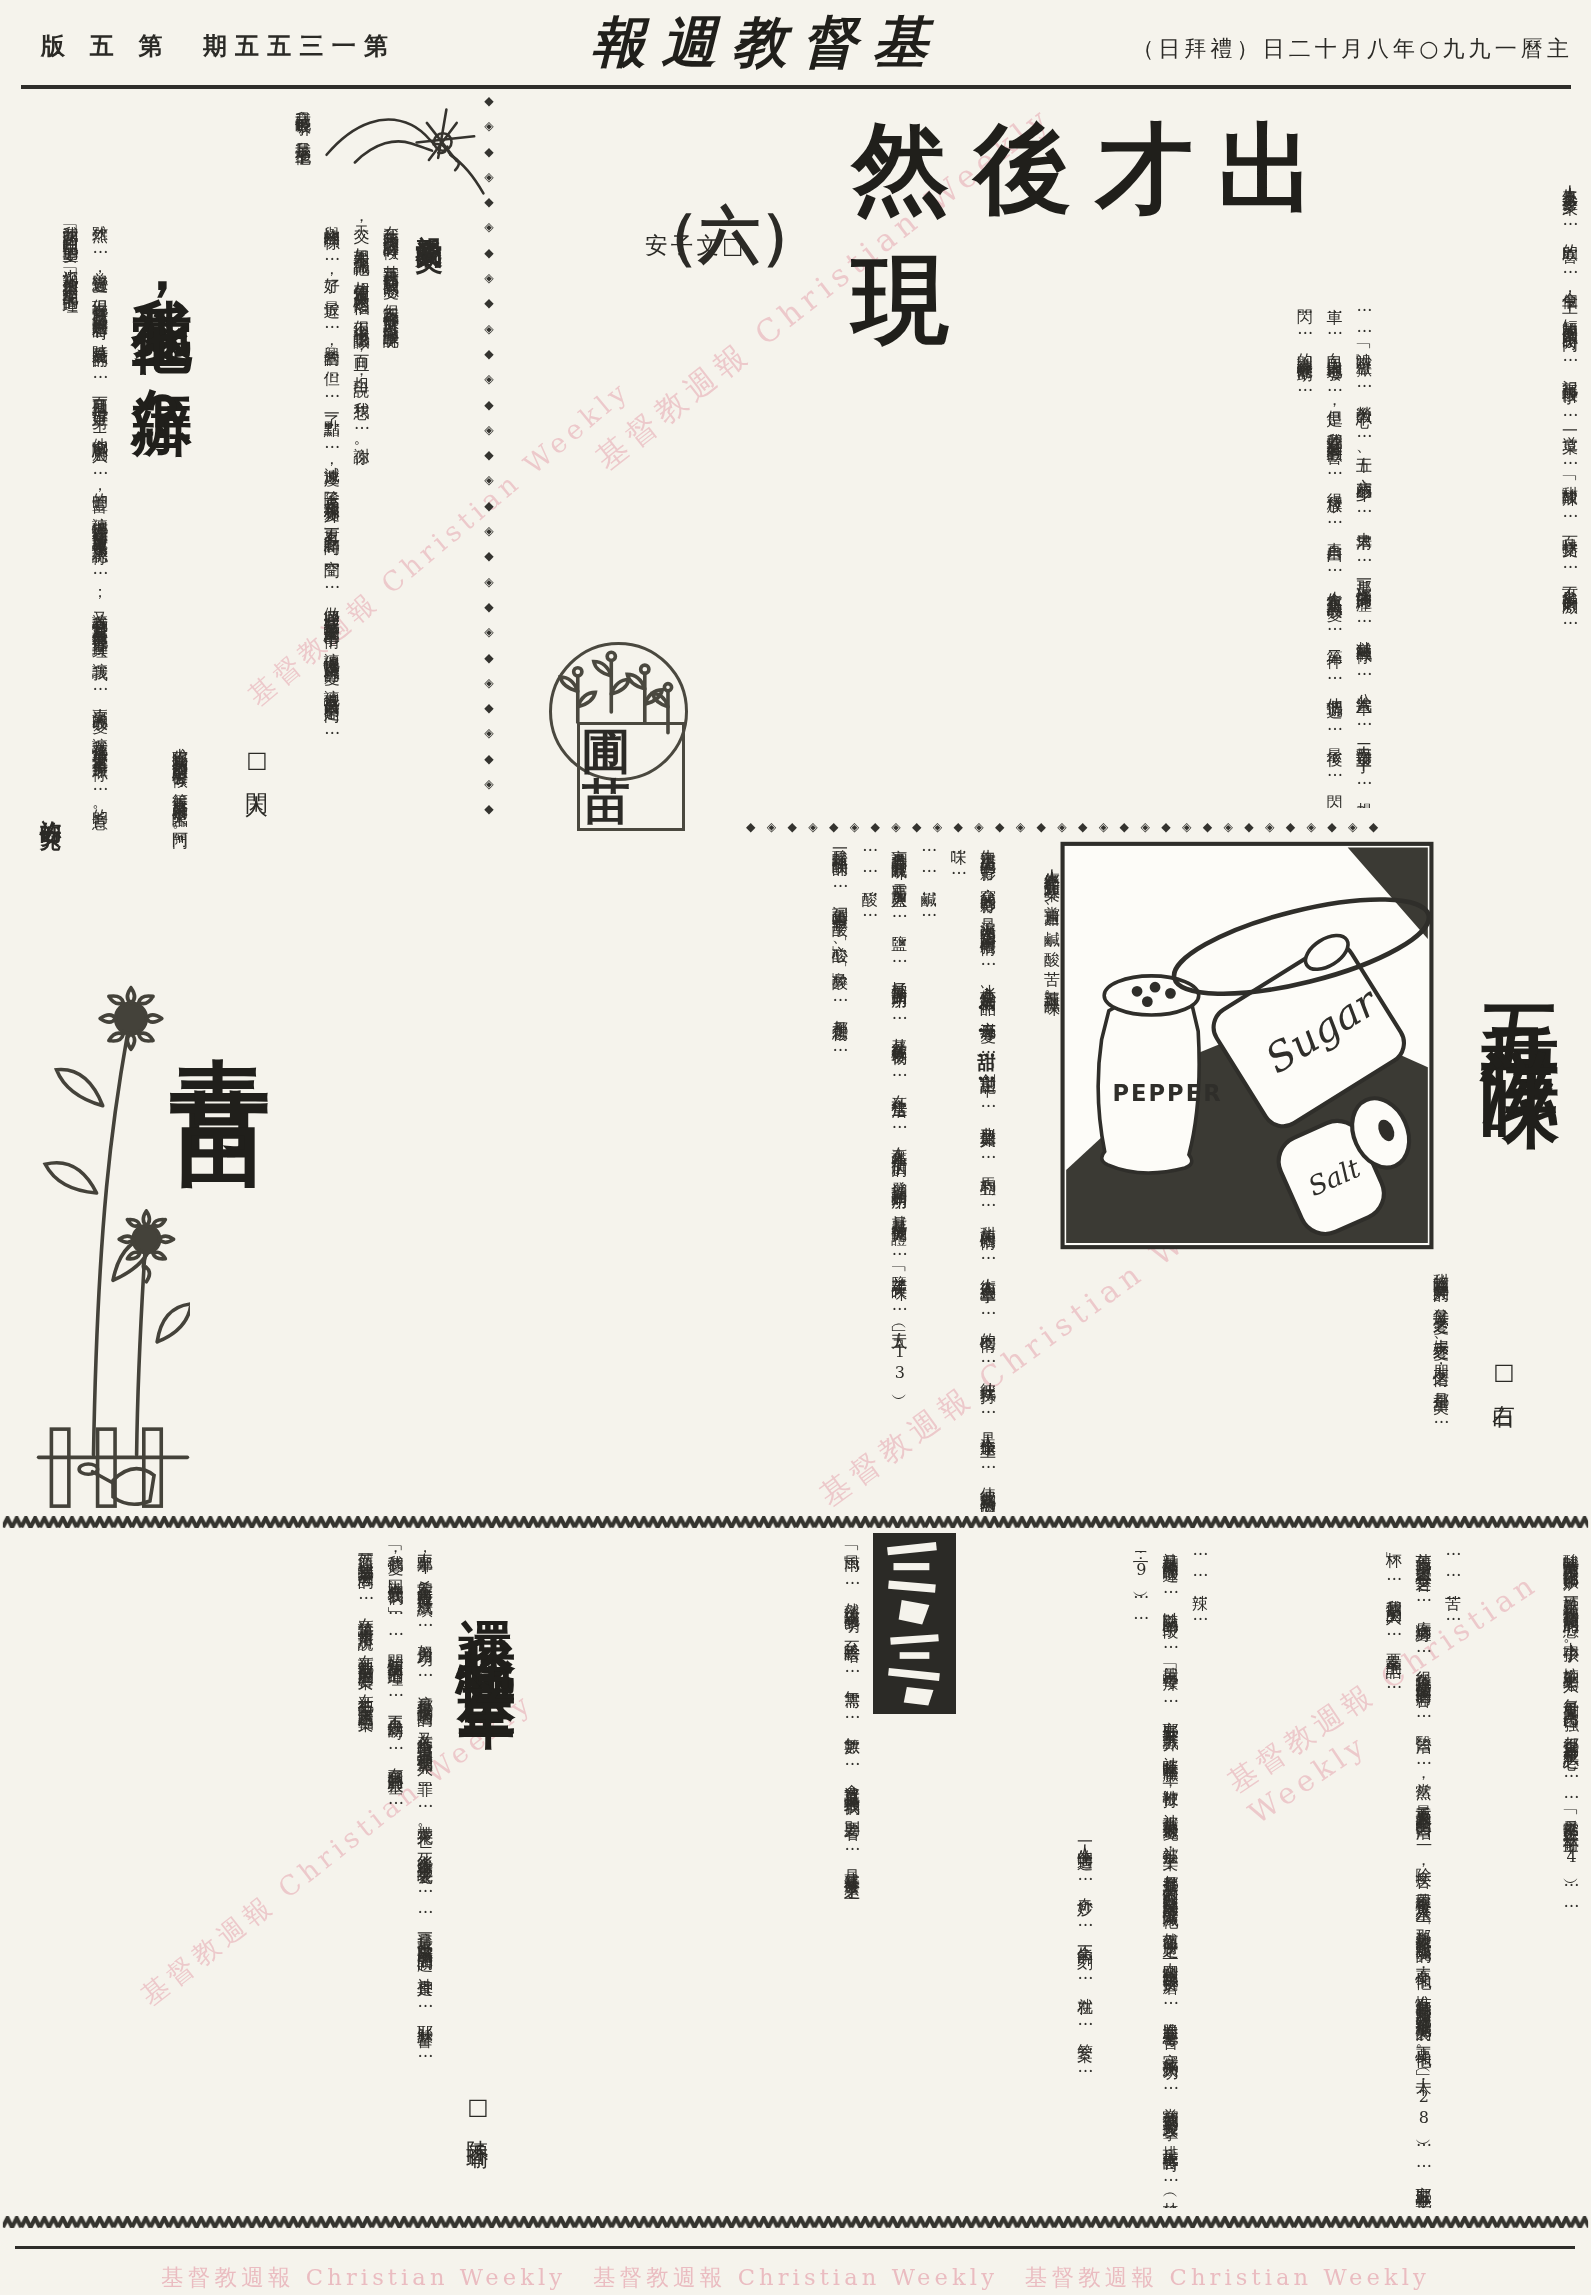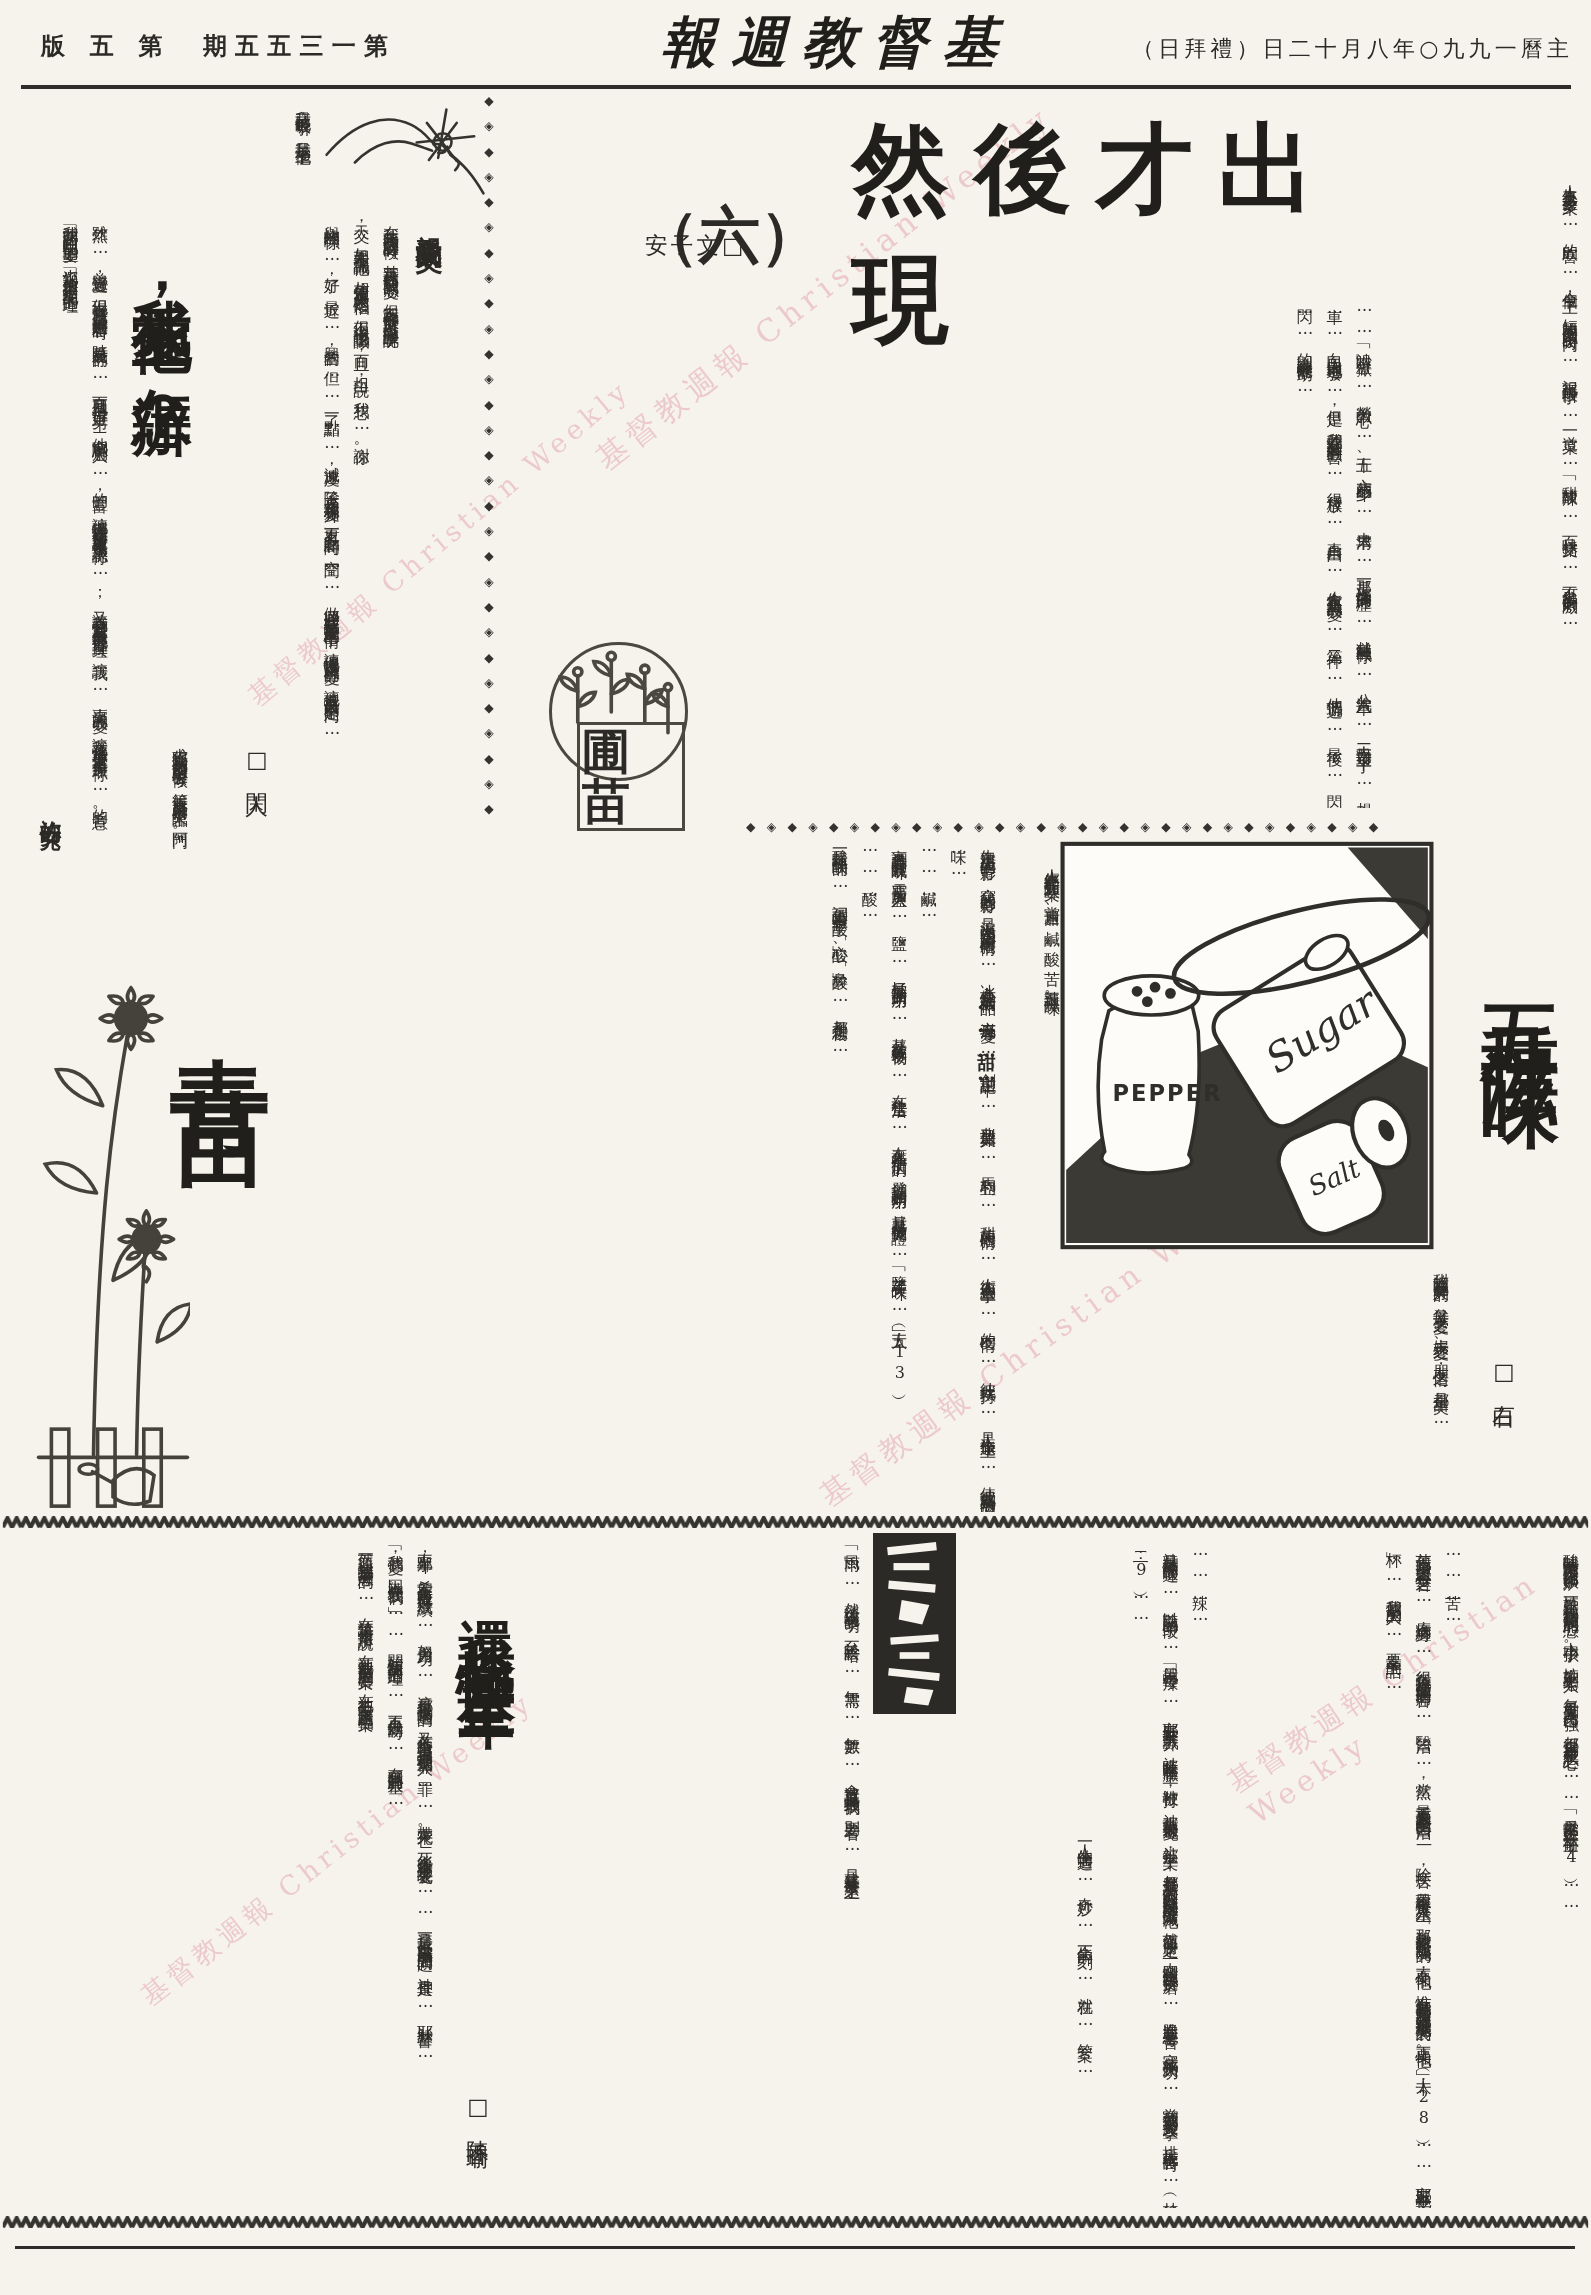--- a/index.html
+++ b/index.html
@@ -17,21 +17,21 @@
   .headline{font-weight:900;color:#201f1b;}
   .circle-logo{border:3.6px solid #4a483f;border-radius:50%;background:#f5f3ec;}
   .boxchar{display:inline-block;border:3.1px solid #4a483f;font-weight:900;line-height:1.05;padding:1px 2.1px;}
 </style>
 </head>
 <body>
 
 <div class="page">
 
   <div class="abs" style="left:41px;top:30px;font-size:24px;font-weight:bold;letter-spacing:8.2px;">版 五 第　期五五三一第</div>
-  <div class="abs headline" style="left:591px;top:6.2px;width:422px;text-align:right;font-size:55px;letter-spacing:15.4px;font-style:italic;">報週教督基</div>
+  <div class="abs headline" style="left:591px;top:6.2px;width:422px;text-align:left;font-size:55px;letter-spacing:15.4px;font-style:italic;">報週教督基</div>
   <div class="abs" style="left:1090px;top:34px;width:483px;text-align:right;font-size:22px;letter-spacing:4.1px;">（日拜禮）日二十月八年○九九一曆主</div>
   <div class="abs rule" style="left:20.6px;top:85px;width:1550px;height:3.6px;"></div>
 
   <div class="abs wm" style="left:540px;top:267px;font-size:31px;letter-spacing:6.2px;transform:rotate(-38deg);">基督教週報 Christian Weekly</div>
   <div class="abs wm" style="left:195px;top:525px;font-size:27px;letter-spacing:5.1px;transform:rotate(-40deg);">基督教週報 Christian Weekly</div>
   <div class="abs wm" style="left:771px;top:1316px;font-size:30px;letter-spacing:6.2px;transform:rotate(-36deg);">基督教週報 Christian Weekly</div>
   <div class="abs wm" style="left:1208px;top:1656px;font-size:29px;letter-spacing:5.1px;transform:rotate(-34deg);">基督教週報 Christian Weekly</div>
   <div class="abs wm" style="left:93px;top:1831px;font-size:27px;letter-spacing:5.1px;transform:rotate(-38deg);">基督教週報 Christian Weekly</div>
 
   <div class="abs" style="left:638px;top:105px;width:751px;display:flex;align-items:center;gap:31px;">
@@ -223,15 +223,16 @@
   <div class="abs v byline" style="left:463px;top:2093px;height:129px;">□陳香瑜</div>
 
   <div class="abs v txt body-txt" style="left:23px;top:1540px;width:417px;height:668px;">中五那年，希望在會考中取得好成績……努力用功……這都是我從未嚐過的。又在佈道會中講員提到我是個罪人，罪……帶來死亡。死後人將往那裏去呢？……這是我一直以來所困惑的問題。神真是……耶穌基督……
 「我們愛，因神先愛我們。」……開始領悟其中的道理……不再像幼時……有穩固的根基……
 然而這一切都隨著慈母的……在詩篇第十六篇所說：在祂面前有滿足的喜樂，在祂右手中有永遠的福樂。</div>
 
   <svg class="abs" style="left:0;top:2216px;" width="1591" height="12.3" viewBox="0 0 3094 24">
     <rect width="3094" height="24" fill="url(#zig)"></rect>
   </svg>
   <div class="abs rule" style="left:15.4px;top:2246px;width:1560px;height:2.6px;"></div>
+  <div class="abs wm" style="left:0;top:2262px;width:1591px;text-align:center;font-size:22.6px;letter-spacing:4.1px;opacity:.65;">基督教週報 Christian Weekly　基督教週報 Christian Weekly　基督教週報 Christian Weekly</div>
 
 </div>
 
 
 </body></html>

